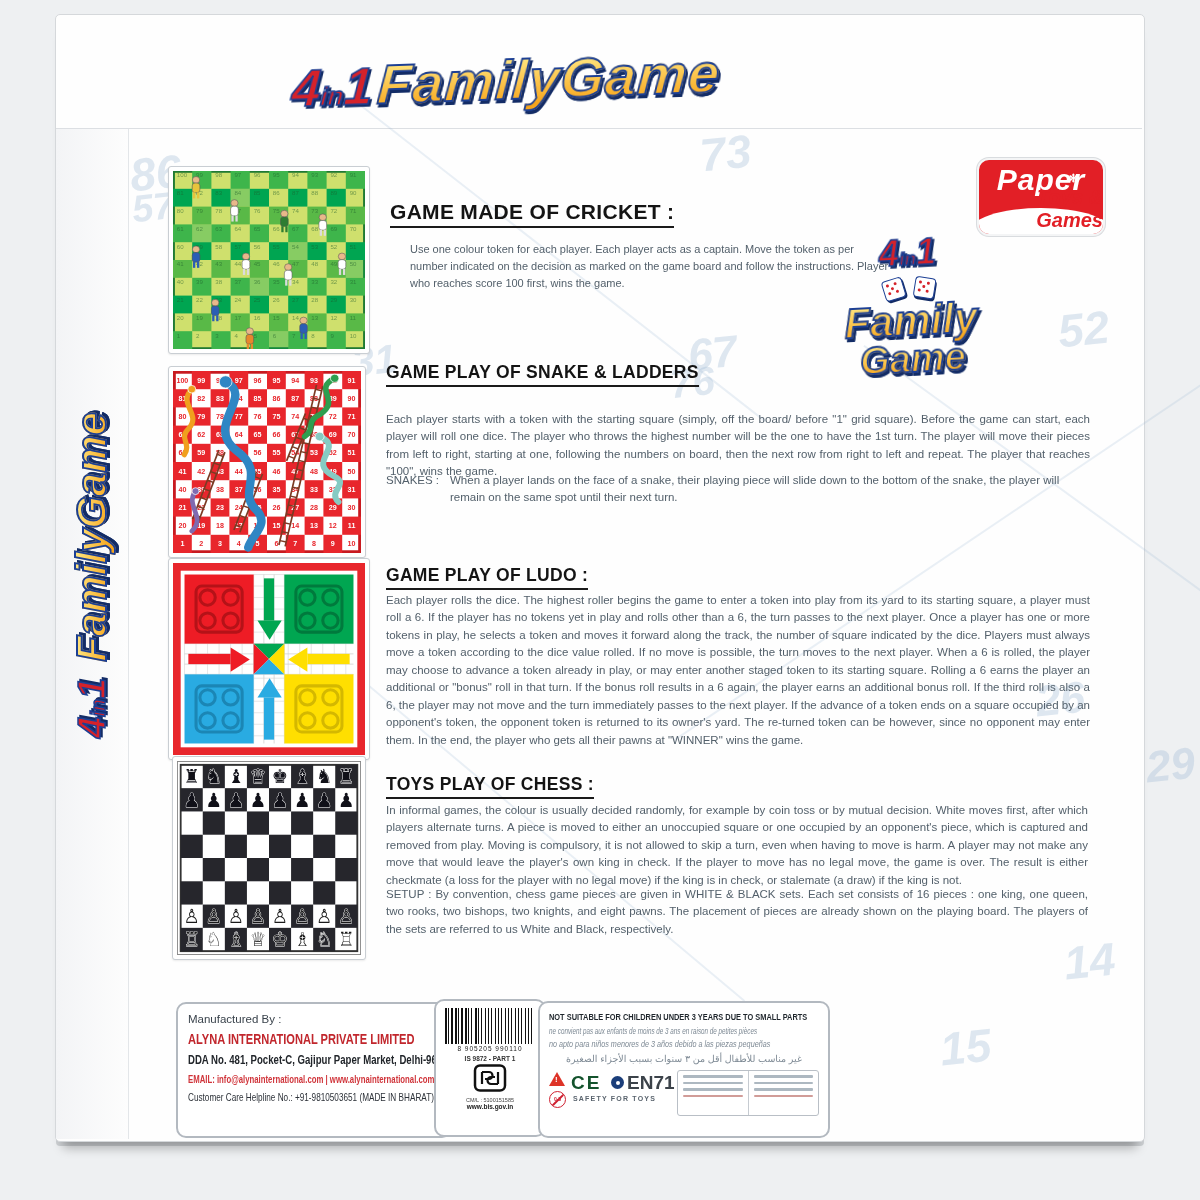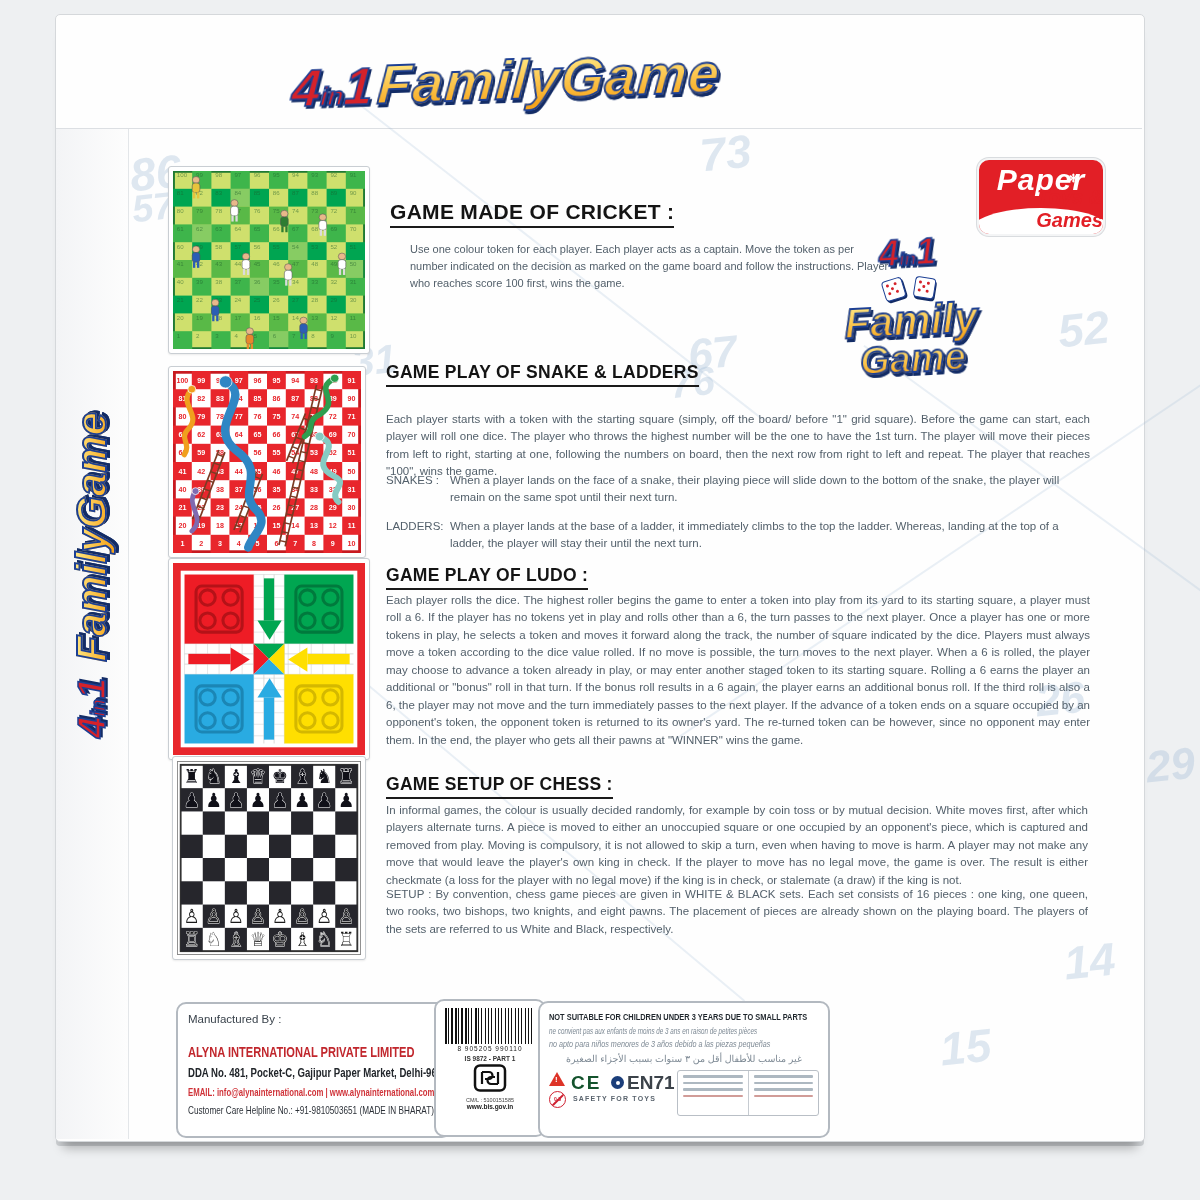--- a/index.html
+++ b/index.html
@@ -62,21 +62,21 @@
   .body-txt{position:absolute;color:#53606b;text-align:justify;}
   .terms{position:absolute;color:#53606b;}
   .term-row{display:flex;margin-bottom:11px;}
   .term-row .tl{width:64px;flex:none;font-size:11.5px;line-height:1.5;}
   .term-row .td{flex:1;font-size:11.5px;line-height:1.5;}
   
   .card{position:absolute;background:#fff;border:2px solid #b3b9c0;border-radius:10px;}
   .fit{white-space:nowrap;transform-origin:left center;} .sx74{transform:scaleX(.74);} .sx78{transform:scaleX(.78);}
   .sx80{transform:scaleX(.80);} .sx85{transform:scaleX(.85);}
   .mfg{padding:9px 10px;}
-  .mfg .l1{font-size:11.5px;color:#3a434c;margin-bottom:18px;}
+  .mfg .l1{font-size:11.5px;color:#3a434c;margin-bottom:5px;}
   .mfg .l2{font-size:15px;font-weight:bold;color:#c1272d;margin-bottom:6px;}
   .mfg .l3{font-size:12px;font-weight:bold;color:#22262b;margin-bottom:6px;}
   .mfg .l4{font-size:10.5px;font-weight:bold;color:#d0343a;margin-bottom:6px;}
   .mfg .l5{font-size:10.5px;color:#2c3138;}
   .bc-card{padding:7px 5px;text-align:center;}
   .barcode{height:36px;margin:0 4px;background:repeating-linear-gradient(90deg,
      #101010 0 1.5px,#fff 1.5px 3px,#101010 3px 4px,#fff 4px 6px,#101010 6px 7.5px,#fff 7.5px 10px);}
   .bc-num{font-size:6.5px;letter-spacing:1px;color:#222;margin:1px 0 3px;}
   .is-code{font-size:6.5px;font-weight:bold;color:#333;margin-bottom:2px;}
   .cml{font-size:5.5px;color:#444;margin-top:1px;}
@@ -733,30 +733,26 @@
   <div class="h1" style="left:390px;top:200px;font-size:21px;">GAME MADE OF CRICKET :</div>
   <div class="body-txt" style="left:410px;top:241px;width:482px;font-size:11px;line-height:1.55;text-align:left;">Use one colour token for each player. Each player acts as a captain. Move the token as per number indicated on the decision as marked on the game board and follow the instructions. Player who reaches score 100 first, wins the game.</div>
 
   <div class="h1" style="left:386px;top:362px;font-size:17.5px;">GAME PLAY OF SNAKE &amp; LADDERS</div>
   <div class="body-txt" style="left:386px;top:411px;width:704px;font-size:11.5px;line-height:1.52;">Each player starts with a token with the starting square (simply, off the board/ before "1" grid square). Before the game can start, each player will roll one dice. The player who throws the highest number will be the one to have the 1st turn. The player will move their pieces from left to right, starting at one, following the numbers on board, then the next row from right to left and repeat. The player that reaches "100", wins the game.</div>
   <div class="terms" style="left:386px;top:472px;width:704px;">
     <div class="term-row">
       <span class="tl">SNAKES :</span>
       <span class="td">When a player lands on the face of a snake, their playing piece will slide down to the bottom of the snake, the player will remain on the same spot until their next turn.</span>
     </div>
-    <div class="term-row">
-      <span class="tl">LADDERS:</span>
-      <span class="td">When a player lands at the base of a ladder, it immediately climbs to the top the ladder. Whereas, landing at the top of a ladder, the player will stay their until the next turn.</span>
-    </div>
   </div>
 
   <div class="h1" style="left:386px;top:565px;font-size:17.5px;">GAME PLAY OF LUDO :</div>
   <div class="body-txt" style="left:386px;top:592px;width:704px;font-size:11.5px;line-height:1.52;">Each player rolls the dice. The highest roller begins the game to enter a token into play from its yard to its starting square, a player must roll a 6. If the player has no tokens yet in play and rolls other than a 6, the turn passes to the next player. Once a player has one or more tokens in play, he selects a token and moves it forward along the track, the number of square indicated by the dice. Players must always move a token according to the dice value rolled. If no move is possible, the turn moves to the next player. When a 6 is rolled, the player may choose to advance a token already in play, or may enter another staged token to its starting square. Rolling a 6 earns the player an additional or "bonus" roll in that turn. If the bonus roll results in a 6 again, the player earns an additional bonus roll. If the third roll is also a 6, the player may not move and the turn immediately passes to the next player. If the advance of a token ends on a square occupied by an opponent's token, the opponent token is returned to its owner's yard. The re-turned token can be however, since no opponent may enter them. In the end, the player who gets all their pawns at "WINNER" wins the game.</div>
 
-  <div class="h1" style="left:386px;top:774px;font-size:17.5px;">GAME SETUP OF CHESS :</div>
+  <div class="h1" style="left:386px;top:774px;font-size:17.5px;">TOYS PLAY OF CHESS :</div>
   <div class="body-txt" style="left:386px;top:802px;width:702px;font-size:11.5px;line-height:1.52;">In informal games, the colour is usually decided randomly, for example by coin toss or by mutual decision. White moves first, after which players alternate turns. A piece is moved to either an unoccupied square or one occupied by an opponent's piece, which is captured and removed from play. Moving is compulsory, it is not allowed to skip a turn, even when having to move is harm. A player may not make any move that would leave the player's own king in check. If the player to move has no legal move, the game is over. The result is either checkmate (a loss for the player with no legal move) if the king is in check, or stalemate (a draw) if the king is not.</div>
   <div class="body-txt" style="left:386px;top:886px;width:702px;font-size:11.5px;line-height:1.52;">SETUP : By convention, chess game pieces are given in WHITE &amp; BLACK sets. Each set consists of 16 pieces : one king, one queen, two rooks, two bishops, two knights, and eight pawns. The placement of pieces are already shown on the playing board. The players of the sets are referred to us White and Black, respectively.</div>
 
   <div class="card mfg" style="left:176px;top:1002px;width:252px;height:114px;">
     <div class="l1">Manufactured By :</div>
     <div class="l2 fit sx74">ALYNA INTERNATIONAL PRIVATE LIMITED</div>
     <div class="l3 fit sx80">DDA No. 481, Pocket-C, Gajipur Paper Market, Delhi-96</div>
     <div class="l4 fit sx74">EMAIL: info@alynainternational.com | www.alynainternational.com</div>
     <div class="l5 fit sx78">Customer Care Helpline No.: +91-9810503651 (MADE IN BHARAT)</div>
   </div>

